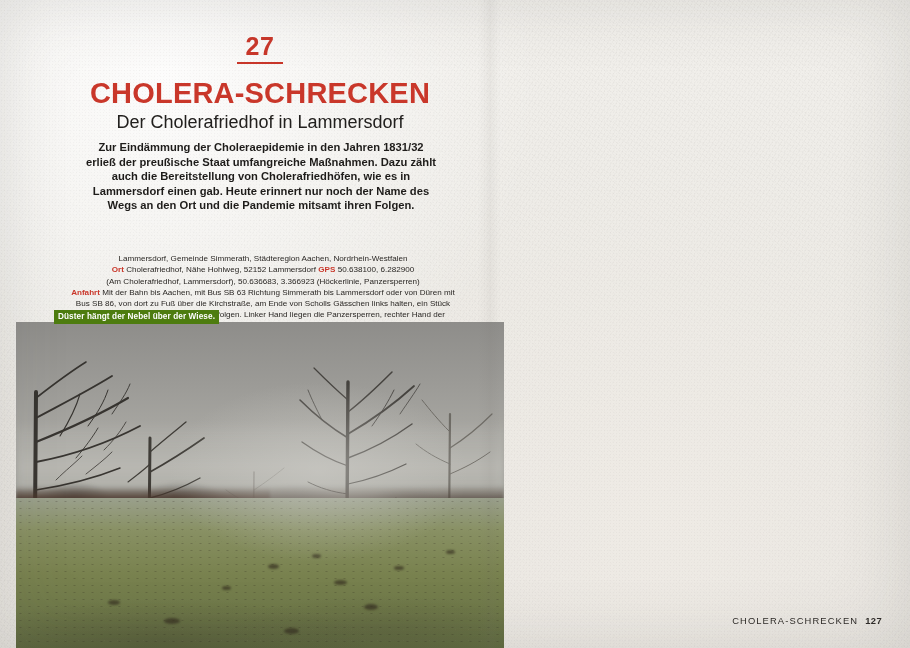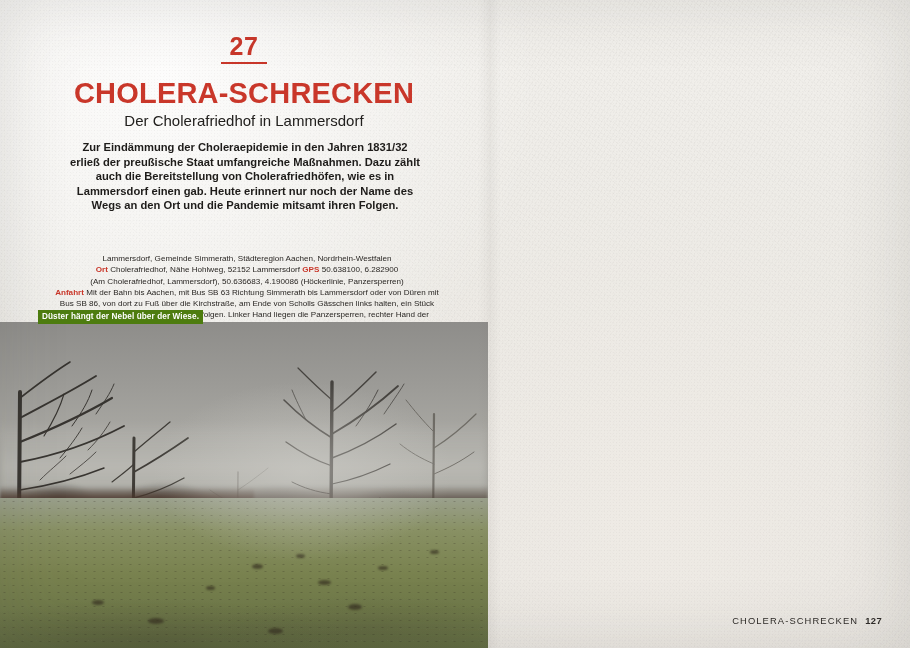--- a/index.html
+++ b/index.html
@@ -35,21 +35,21 @@
       radial-gradient(rgba(120,115,108,0.10) 0.6px, rgba(0,0,0,0) 0.7px),
       radial-gradient(rgba(150,145,138,0.09) 0.5px, rgba(0,0,0,0) 0.6px);
     background-size: 3px 3px, 5px 5px;
     background-position: 0 0, 2px 3px;
     pointer-events: none;
   }
 
   
   .page-left {
     position: absolute;
-    left: 0; top: 0;
+    left: 16px; top: 0;
     width: 488px; height: 501px;
   }
   .page-right {
     position: absolute;
     left: 488px; top: 0;
     width: 422px; height: 648px;
   }
   .gutter {
     position: absolute;
     left: 478px; top: 0;
@@ -87,21 +87,21 @@
     font-size: 29px;
     font-weight: 700;
     color: #c9372a;
     letter-spacing: 0.2px;
   }
   .subhead {
     position: absolute;
     left: 0; right: 0;
     top: 112px;
     text-align: center;
-    font-size: 15px;
+    font-size: 18px;
     font-weight: 400;
     color: #22201e;
   }
   .lede {
     position: absolute;
     left: 70px;
     width: 350px;
     top: 140px;
     text-align: center;
     font-size: 11.2px;
@@ -250,21 +250,21 @@
     <div class="headline">CHOLERA-SCHRECKEN</div>
     <div class="subhead">Der Cholerafriedhof in Lammersdorf</div>
     <div class="lede">Zur Eindämmung der Choleraepidemie in den Jahren 1831/32 erließ der preußische Staat umfangreiche Maßnahmen. Dazu zählt auch die Bereitstellung von Cholerafriedhöfen, wie es in Lammersdorf einen gab. Heute erinnert nur noch der Name des Wegs an den Ort und die Pandemie mitsamt ihren Folgen.</div>
 
     <div class="info">
       <span>Lammersdorf, Gemeinde Simmerath, Städteregion Aachen, Nordrhein-Westfalen</span><br>
       <span class="k">Ort</span>
       <span>Cholerafriedhof, Nähe Hohlweg, 52152 Lammersdorf</span>
       <span class="k">GPS</span>
       <span>50.638100, 6.282900</span><br>
-      <span>(Am Cholerafriedhof, Lammersdorf), 50.636683, 4.190086 (Höckerlinie, Panzersperren)</span><br>
+      <span>(Am Cholerafriedhof, Lammersdorf), 50.636683, 3.366923 (Höckerlinie, Panzersperren)</span><br>
       <span class="k">Anfahrt</span>
       <span>Mit der Bahn bis Aachen, mit Bus SB 63 Richtung Simmerath bis Lammersdorf oder von Düren mit Bus SB 86, von dort zu Fuß über die Kirchstraße, am Ende von Scholls Gässchen links halten, ein Stück dem Wanderweg (Richtung Hohlweg) folgen. Linker Hand liegen die Panzersperren, rechter Hand der Cholerafriedhof. Mit dem Auto A61 bis Ausfahrt Rheinbach, weiter auf B266, L33 folgen bis Lammersdorf. Parkplatz am Sportplatz ansteuern, zu Fuß über Im Buschfeld, links Hecheltches Weg, ein Stück geradeaus, Richtung Hohlweg weiter s. o.</span>
     </div>
 
     <div class="photo">
       <div class="sky"></div>
       <div class="fogband"></div>
       <div class="treeline"></div>
 
       <svg class="branches" viewBox="0 0 488 326" preserveAspectRatio="none">

